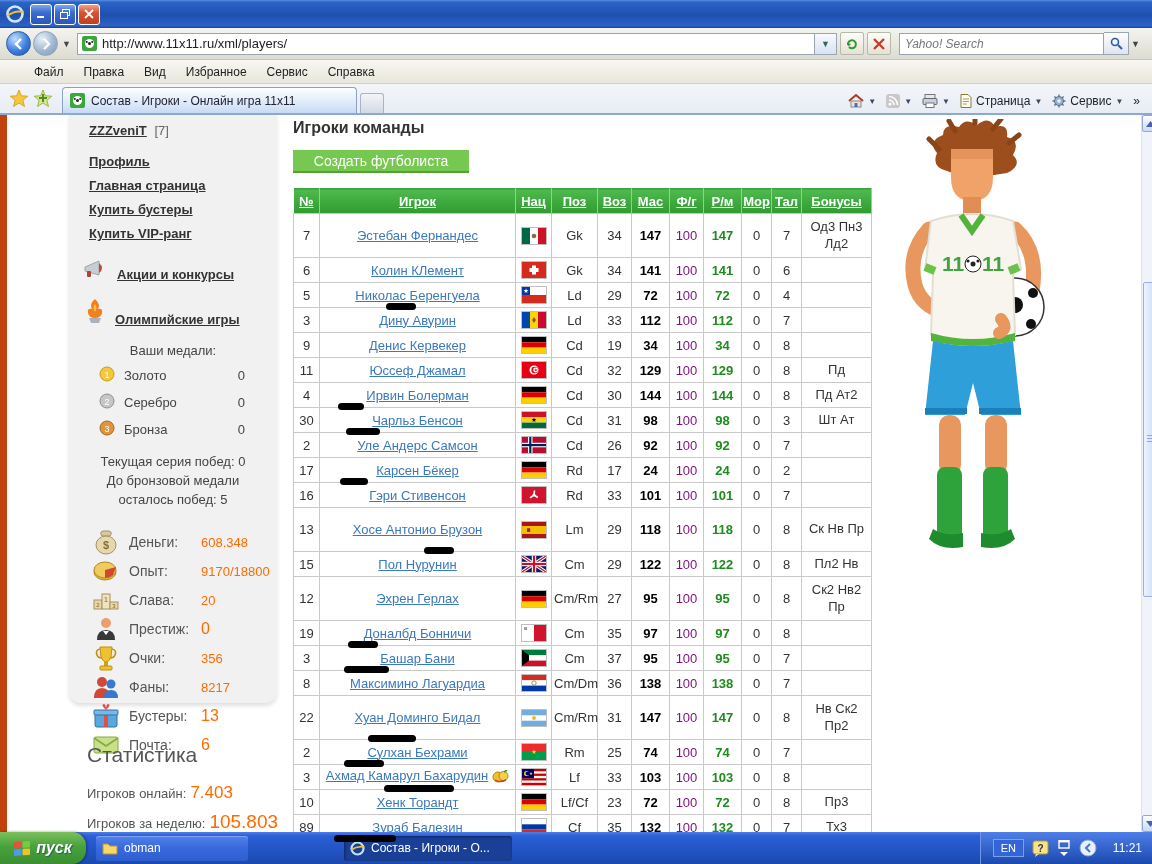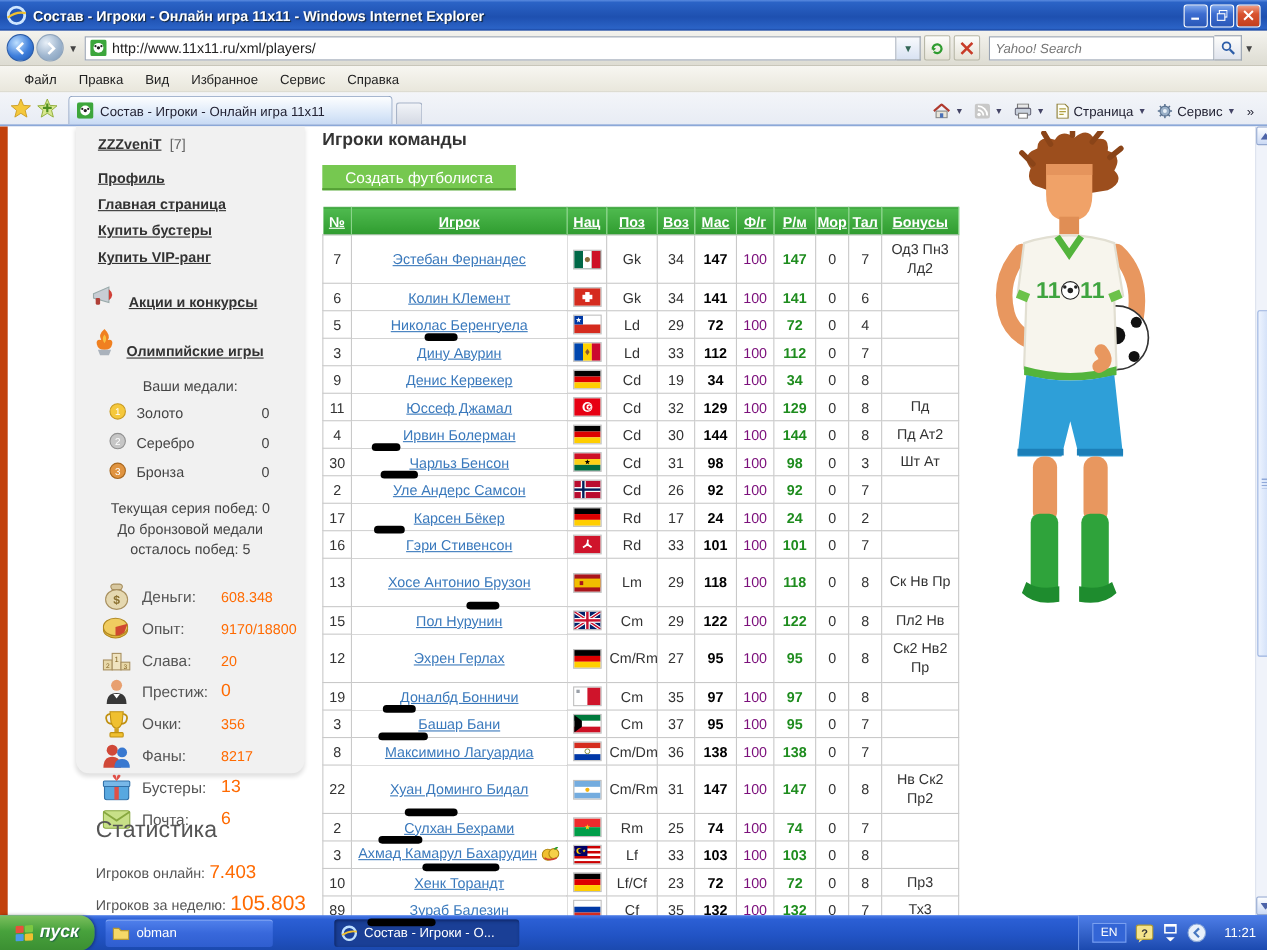--- a/index.html
+++ b/index.html
@@ -32,21 +32,21 @@
   .addrfield input { border:none; outline:none; flex:1; font-size:13px; color:#222; font-family:"Liberation Sans",sans-serif; background:transparent; }
   .addr-dd { width:22px; height:22px; border:1px solid #9AA4B2; border-left:none; background:linear-gradient(180deg,#F8FAFD,#D8E2F2); display:flex;align-items:center;justify-content:center; font-size:9px; color:#365; }
   .tool-sq { width:24px; height:23px; border:1px solid #B8B8A8; border-radius:2px; margin-left:3px;
     background:linear-gradient(180deg,#FDFDFB,#E4E2D6); display:flex; align-items:center; justify-content:center; }
   .searchbox { width:205px; height:22px; background:#fff; border:1px solid #9AA4B2; margin-left:8px; display:flex; align-items:center; padding:0 5px; }
   .searchbox input { border:none; outline:none; width:100%; font-size:12px; color:#999; font-style:italic; background:transparent; font-family:"Liberation Sans",sans-serif;}
   .mag { width:25px; height:23px; border:1px solid #9AA4B2; border-left:none; background:linear-gradient(180deg,#FDFDFB,#E0E4EE); display:flex; align-items:center; justify-content:center; }
 
   
   .menubar { position:absolute; left:0; top:60px; width:1152px; height:24px;
-    background:linear-gradient(180deg,#F7F6F1,#E9E7DC); display:flex; align-items:center; padding-left:12px; border-bottom:1px solid #D2D0C4; }
+    background:linear-gradient(180deg,#F7F6F1,#E9E7DC); display:flex; align-items:center; padding-left:24px; border-bottom:1px solid #D2D0C4; }
   .menubar span { font-size:12px; color:#222; padding:3px 10px; cursor:default; }
 
   
   .tabsrow { position:absolute; left:0; top:84px; width:1152px; height:31px;
     background:linear-gradient(180deg,#F3F5F9,#E8ECF4); border-bottom:2px solid #8CA8D8; display:flex; align-items:flex-end; }
   .favstars { display:flex; align-items:center; gap:6px; padding:0 10px 6px 10px; }
   .tab { width:295px; height:26px; border:1px solid #8CA0C0; border-bottom:none; border-radius:4px 4px 0 0;
     background:linear-gradient(180deg,#FDFEFF,#D8E6F8 70%,#C8DAF4); display:flex; align-items:center; padding:0 7px; }
   .tab .fav { width:15px; height:15px; margin-right:6px; }
   .tab span { font-size:12px; color:#223; white-space:nowrap; overflow:hidden; }
@@ -120,38 +120,37 @@
     background:repeating-linear-gradient(180deg,#8FA8D8 0 1px,transparent 1px 3px); }
 
   
   .taskbar { position:absolute; left:0; top:832px; width:1152px; height:32px;
     background:linear-gradient(180deg,#4E7EE8 0%,#2B5FD5 12%,#2153C4 60%,#1B49AE 100%); display:flex; align-items:center; }
   .startbtn { height:32px; width:86px; border-radius:0 14px 14px 0;
     background:linear-gradient(180deg,#7CC05E 0%,#48A23C 45%,#3B8F32 100%); box-shadow:1px 0 3px rgba(0,0,0,.4);
     display:flex; align-items:center; justify-content:center; gap:5px; color:#fff; font-weight:bold; font-style:italic; font-size:16px; text-shadow:1px 1px 1px #264; cursor:pointer; }
   .taskitem { height:25px; margin-left:10px; width:152px; border-radius:3px; display:flex; align-items:center; gap:6px; padding:0 6px;
     background:linear-gradient(180deg,#5181EC,#3868DB 50%,#2F5ECF); box-shadow:inset 0 1px 0 #7FA2F2; color:#fff; font-size:12px; cursor:pointer; }
-  .taskitem.active { background:#1A3F96; box-shadow:inset 1px 1px 3px #0D2562; width:168px; margin-left:56px; }
+  .taskitem.active { background:#1A3F96; box-shadow:inset 1px 1px 3px #0D2562; width:168px; margin-left:96px; }
   .taskitem span { white-space:nowrap; overflow:hidden; }
   .tray { margin-left:auto; height:32px; display:flex; align-items:center; gap:8px; padding:0 10px 0 12px;
     border-left:1px solid #6F96E8; background:linear-gradient(180deg,#4E7EE8,#1B49AE); }
   .tray .lang { width:31px; height:18px; background:#3365D6; border:1px solid #7AA0F0; color:#fff; font-size:11px; display:flex; align-items:center; justify-content:center; }
   .tray .clock { color:#fff; font-size:12px; margin-left:8px; }
 </style>
 </head>
 <body>
 
 <div class="window">
 
   <div class="titlebar">
     <svg class="ie-logo" viewBox="0 0 18 18">
       <circle cx="9" cy="9" r="7.5" fill="none" stroke="#CFE6FF" stroke-width="2.6"></circle>
       <path d="M1,11 Q9,5 17.5,7" stroke="#F0C030" stroke-width="2" fill="none"></path>
     </svg>
-    <div class="title-text">Состав - Игроки - Онлайн игра 11x11 - Windows Internet Explorer</div>
     <div class="winbtns">
       <div class="winbtn">
           <svg width="10" height="9">
             <rect x="1" y="6" width="7" height="2" fill="#fff"></rect>
           </svg>
         </div>
       <div class="winbtn">
           <svg width="10" height="10">
             <rect x="2.5" y="0.5" width="7" height="6" fill="none" stroke="#fff"></rect>
             <rect x="0.5" y="3.5" width="7" height="6" fill="#3B6CD0" stroke="#fff"></rect>

